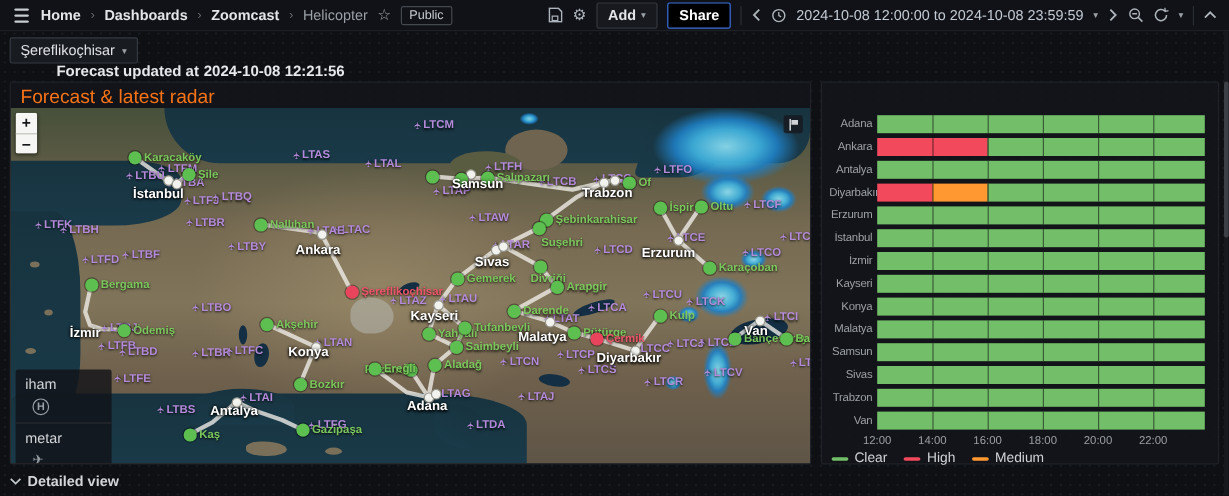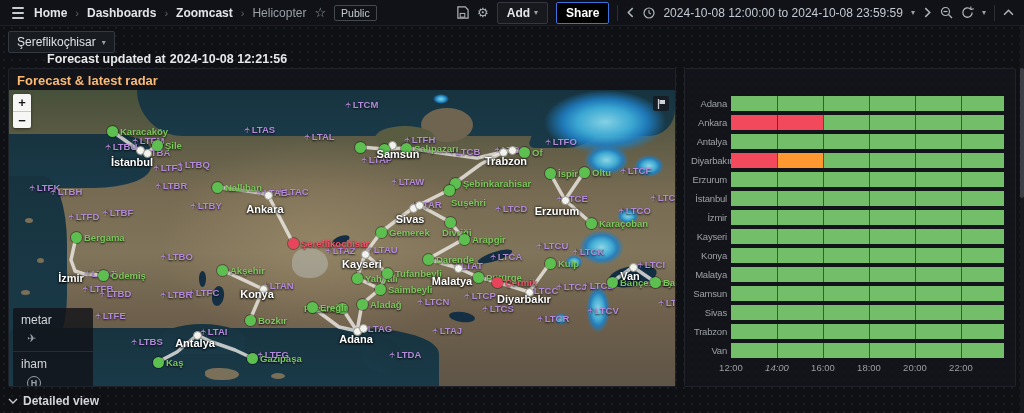--- a/index.html
+++ b/index.html
@@ -31,21 +31,21 @@
   .caret { font-size:8px; color:#9aa0a6; }
   .vdiv { width:1px; height:16px; background:#2a2d33; }
   .timetext { font-size:12px; color:#c4cad3; white-space:nowrap; }
   
   .var-dd { position:absolute; left:8px; top:31px; height:22px; display:flex; align-items:center; gap:6px;
     background:#181b20; border:1px solid #343941; border-radius:2px; padding:0 8px; font-size:12px; color:#dfe1e4; cursor:pointer; z-index:40;}
   .forecast-line { position:absolute; left:47px; top:52px; font-size:12.5px; color:#e6e8ea; font-weight:600; z-index:40;}
   .forecast-line b { font-weight:700; margin-left:4px; }
   
   .panel { position:absolute; background:rgba(19,21,26,.85); border:1px solid #1f2228; border-radius:2px; }
-  .panel-title { font-size:13px; font-weight:700; color:#fdba74; padding:4px 8px; white-space:nowrap;}
+  .panel-title { font-size:16px; font-weight:400; color:#f97316; padding:4px 8px; white-space:nowrap;}
   #map-panel { left:8px; top:68px; width:668px; height:319px; }
   #iham-panel { left:684px; top:68px; width:332px; height:319px; }
   
   .map { position:absolute; left:0; top:21px; width:666px; height:296px; overflow:hidden;
     background:
       radial-gradient(220px 150px at 46% 52%, rgba(164,146,110,.55), rgba(164,146,110,0) 70%),
       linear-gradient(180deg,#46503a 0%, #5d5b45 16%, #766a52 34%, #80745a 55%, #6e604c 76%, #5f5547 100%);
   }
   .sea { position:absolute; background:linear-gradient(180deg,#17333f,#1a3a49); }
   .land { position:absolute; background:#6f6450; }
@@ -216,26 +216,26 @@
       <div>−</div>
     </div>
     <div class="map-flag">
       <svg width="9" height="10" viewBox="0 0 9 10">
           <line x1="1.5" y1="0" x2="1.5" y2="10" stroke="#cfd2d6" stroke-width="1.3"></line>
           <path d="M2.5 1h5.5v4H2.5z" fill="#cfd2d6"></path>
         </svg>
     </div>
     <div class="layerbox">
       <div class="layer-cell">
+        <div class="layer-name">iham</div>
+        <div class="layer-ico"><span class="hpad">H</span></div>
+      </div>
+      <div class="layer-cell">
         <div class="layer-name">metar</div>
         <div class="layer-ico">✈</div>
-      </div>
-      <div class="layer-cell">
-        <div class="layer-name">iham</div>
-        <div class="layer-ico"><span class="hpad">H</span></div>
       </div>
     </div>
   <div class="radar" style="left: 535px; top: 0px; width: 122px; height: 64px;"></div>
       <div class="radar" style="left: 575px; top: 55px; width: 45px; height: 30px;"></div>
       <div class="radar" style="left: 625px; top: 65px; width: 30px; height: 22px;"></div>
       <div class="radar" style="left: 570px; top: 140px; width: 45px; height: 35px;"></div>
       <div class="radar" style="left: 577px; top: 195px; width: 24px; height: 48px;"></div>
       <div class="radar" style="left: 556px; top: 165px; width: 18px; height: 14px;"></div>
       <div class="radar" style="left: 424px; top: 4px; width: 16px; height: 10px;"></div>
       <div class="radar" style="left: 608px; top: 118px; width: 22px; height: 16px;"></div>
@@ -745,25 +745,39 @@
           <div class="gridline" style="left: 16.8492%;"></div>
           <div class="gridline" style="left: 33.6984%;"></div>
           <div class="gridline" style="left: 50.5476%;"></div>
           <div class="gridline" style="left: 67.3968%;"></div>
           <div class="gridline" style="left: 84.246%;"></div>
         </div>
       </div>
     </div>
   <div class="ticks">
       <div class="tick" style="left: 0%;">12:00</div>
-      <div class="tick" style="left: 16.8492%; font-style: italic;">14:00</div>
+      <div class="tick" style="left: 16.8492%;">14:00</div>
       <div class="tick" style="left: 33.6984%;">16:00</div>
       <div class="tick" style="left: 50.5476%;">18:00</div>
       <div class="tick" style="left: 67.3968%;">20:00</div>
       <div class="tick" style="left: 84.246%;">22:00</div>
+    </div>
+  <div class="legend">
+      <div class="legend-item">
+        <div class="legend-swatch" style="background: rgb(115, 191, 105);"></div>
+        <span>Clear</span>
+      </div>
+      <div class="legend-item">
+        <div class="legend-swatch" style="background: rgb(242, 73, 92);"></div>
+        <span>High</span>
+      </div>
+      <div class="legend-item">
+        <div class="legend-swatch" style="background: rgb(255, 152, 48);"></div>
+        <span>Medium</span>
+      </div>
     </div>
 </div>
 
 <div class="detail-row">
   <svg width="10" height="8" viewBox="0 0 10 8">
       <polyline points="1,2 5,6 9,2" fill="none" stroke="#c7ccd1" stroke-width="1.4"></polyline>
     </svg>
   <span>Detailed view</span>
 </div>
 

